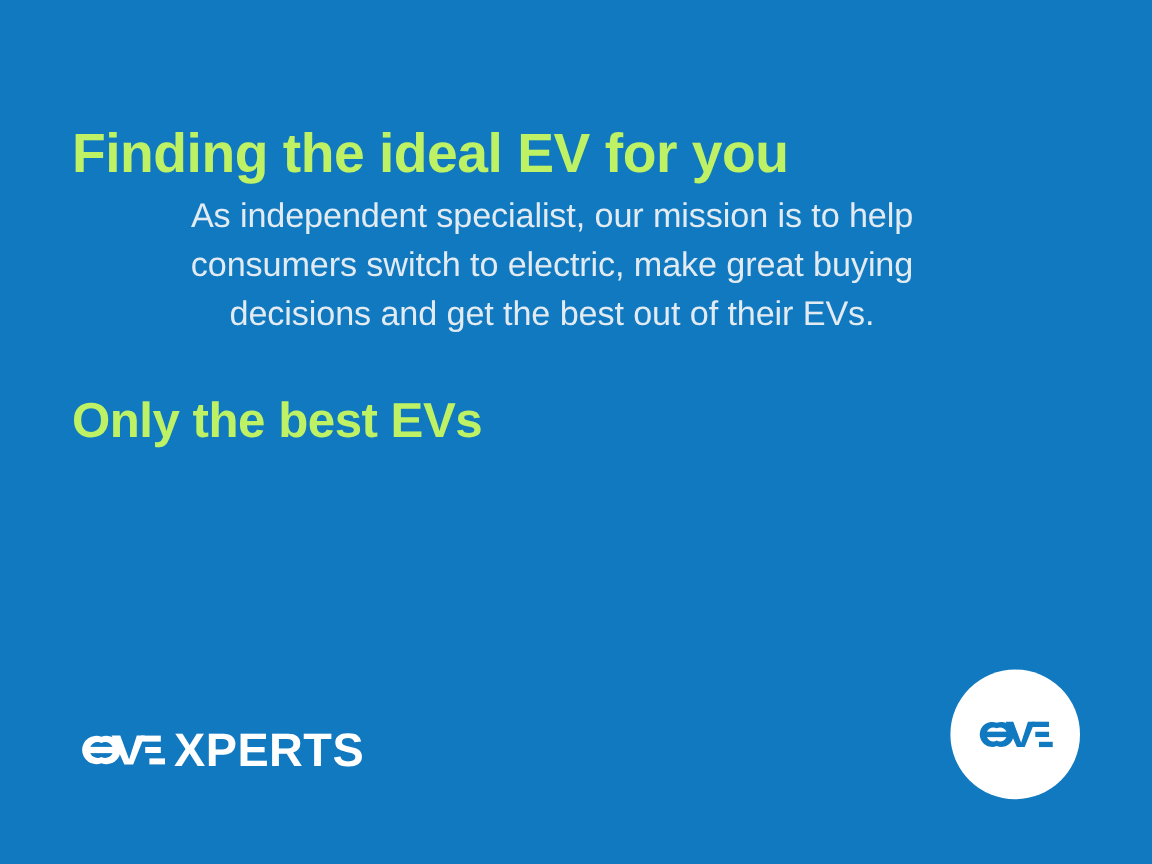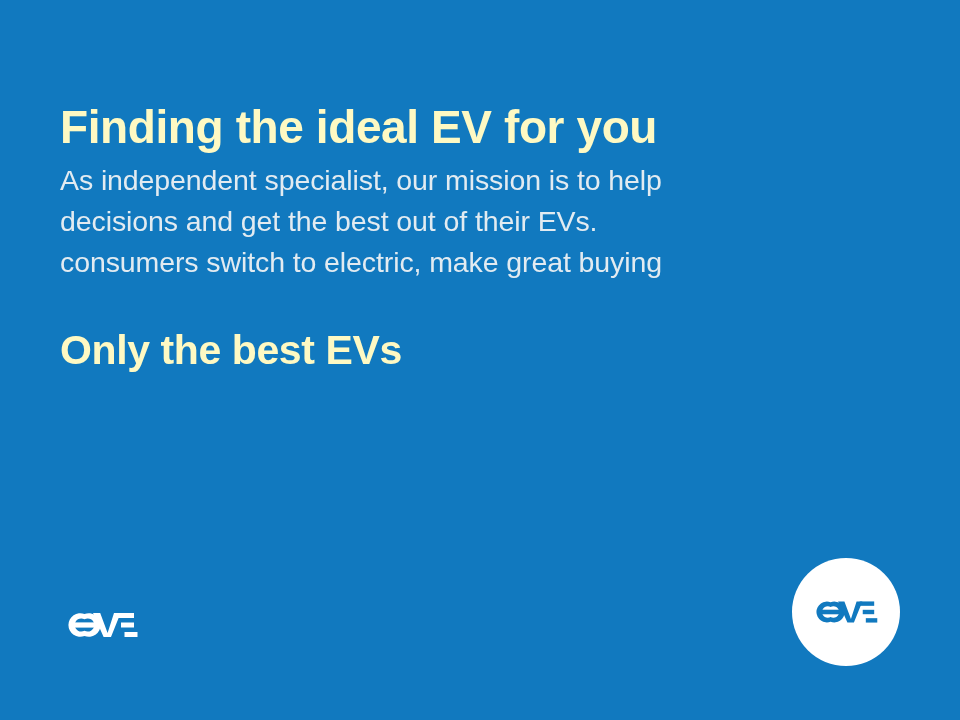--- a/index.html
+++ b/index.html
@@ -19,21 +19,21 @@
     width: 960px;
     height: 720px;
     background: #1179bf;
     box-sizing: border-box;
   }
 
   
   .heading {
     position: absolute;
     left: 60px;
-    color: #fef9c3;
+    color: #bef264;
     font-weight: bold;
     letter-spacing: -0.4px;
     white-space: nowrap;
     font-family: "Liberation Sans", sans-serif;
   }
 
   #title {
     top: 70px;
     font-size: 46px;
     line-height: 52px;
@@ -55,21 +55,21 @@
     line-height: 41px;
     font-weight: normal;
     letter-spacing: -0.1px;
     width: 800px;
     font-family: "Liberation Sans", sans-serif;
   }
 
   #paragraph-1 { top: 160px; }
   #paragraph-2 { top: 413px; }
 
-  .body-copy .line { display: block; white-space: nowrap; }
+  .body-copy .line { display: block; white-space: nowrap; text-align: center; }
 
   
   #wordmark {
     position: absolute;
     left: 60px;
     top: 600px;
     height: 50px;
     display: flex;
     align-items: center;
   }
@@ -101,22 +101,22 @@
 </style>
 </head>
 <body>
 
 <div id="slide">
 
   <h1 class="heading" id="title">Finding the ideal EV for you</h1>
 
   <div class="body-copy" id="paragraph-1">
     <span class="line">As independent specialist, our mission is to help</span>
+    <span class="line">consumers switch to electric, make great buying</span>
     <span class="line">decisions and get the best out of their EVs.</span>
-    <span class="line">consumers switch to electric, make great buying</span>
   </div>
 
   <h2 class="heading" id="subheading">Only the best EVs</h2>
 
 
   <div id="wordmark">
     <span>
       <svg id="wordmark-mark" width="84" height="46" viewBox="0 0 84 46" aria-hidden="true">
 
         <path d="M24.5 12.0
@@ -129,20 +129,21 @@
         <rect x="13.5" y="20.4" width="23" height="5.2" fill="#ffffff"></rect>
 
         <path d="M33.0 11.0 L40.2 11.0 L47.6 31.0 L54.0 11.0 L60.6 11.0
                  L51.0 35.0 L43.6 35.0 Z" fill="#ffffff"></path>
 
         <rect x="57.5" y="11.0" width="16.5" height="5.0" fill="#ffffff"></rect>
         <rect x="61.0" y="20.5" width="13.0" height="5.0" fill="#ffffff"></rect>
         <rect x="64.5" y="30.0" width="13.0" height="5.0" fill="#ffffff"></rect>
       </svg>
     </span>
+    <span id="wordmark-text">XPERTS</span>
   </div>
 
   <div id="badge">
     <span>
       <svg id="badge-mark" width="74" height="42" viewBox="0 0 84 46" aria-hidden="true">
         <path d="M24.5 12.0
                  A11.8 11.8 0 1 0 24.5 34.0
                  A11.8 11.8 0 1 0 24.5 12.0 Z
                  M24.5 17.2
                  A6.6 6.6 0 1 1 24.5 28.8

